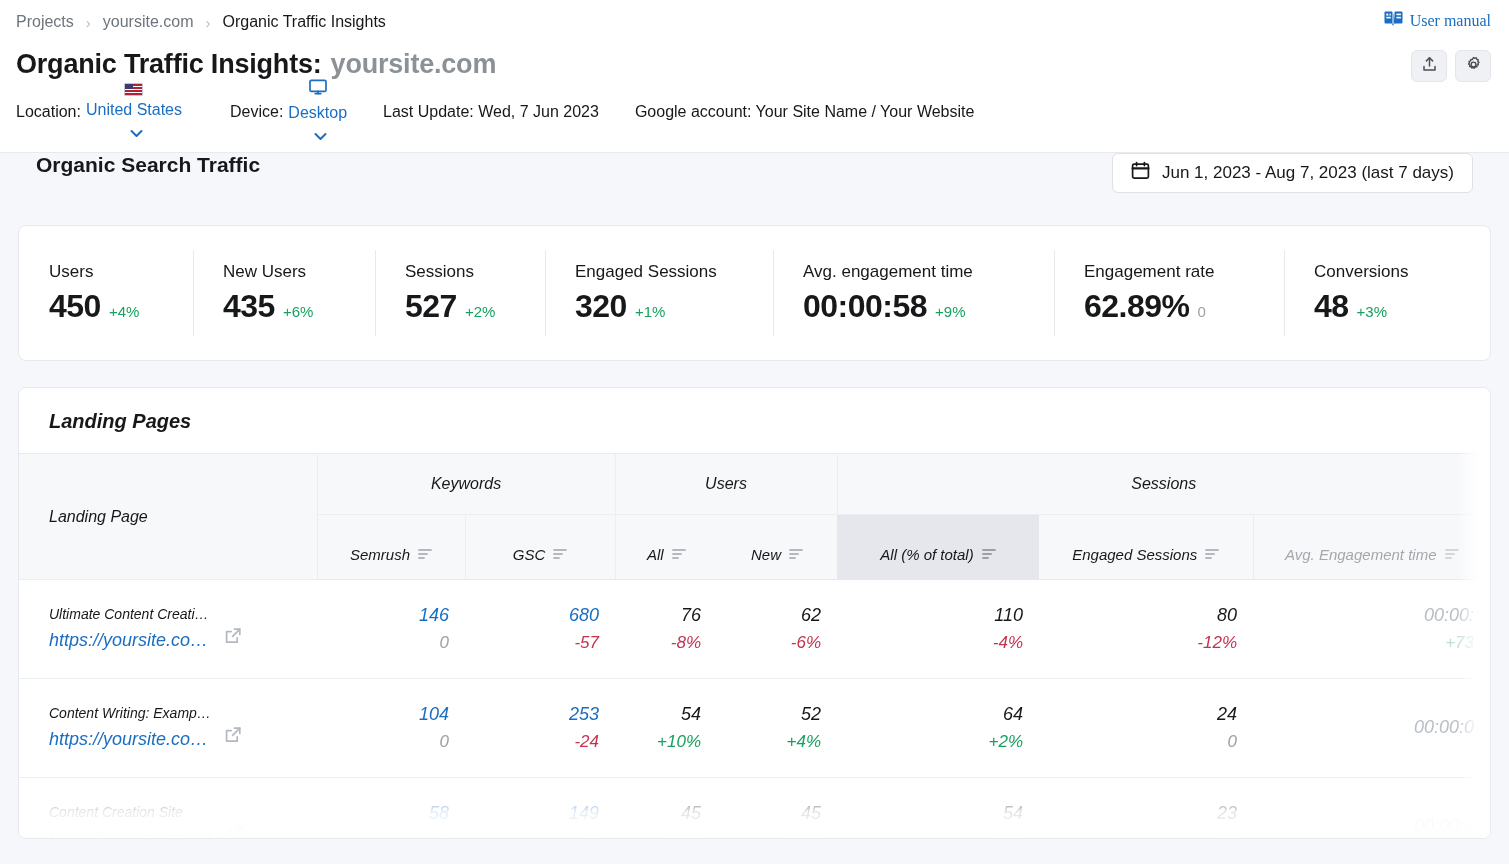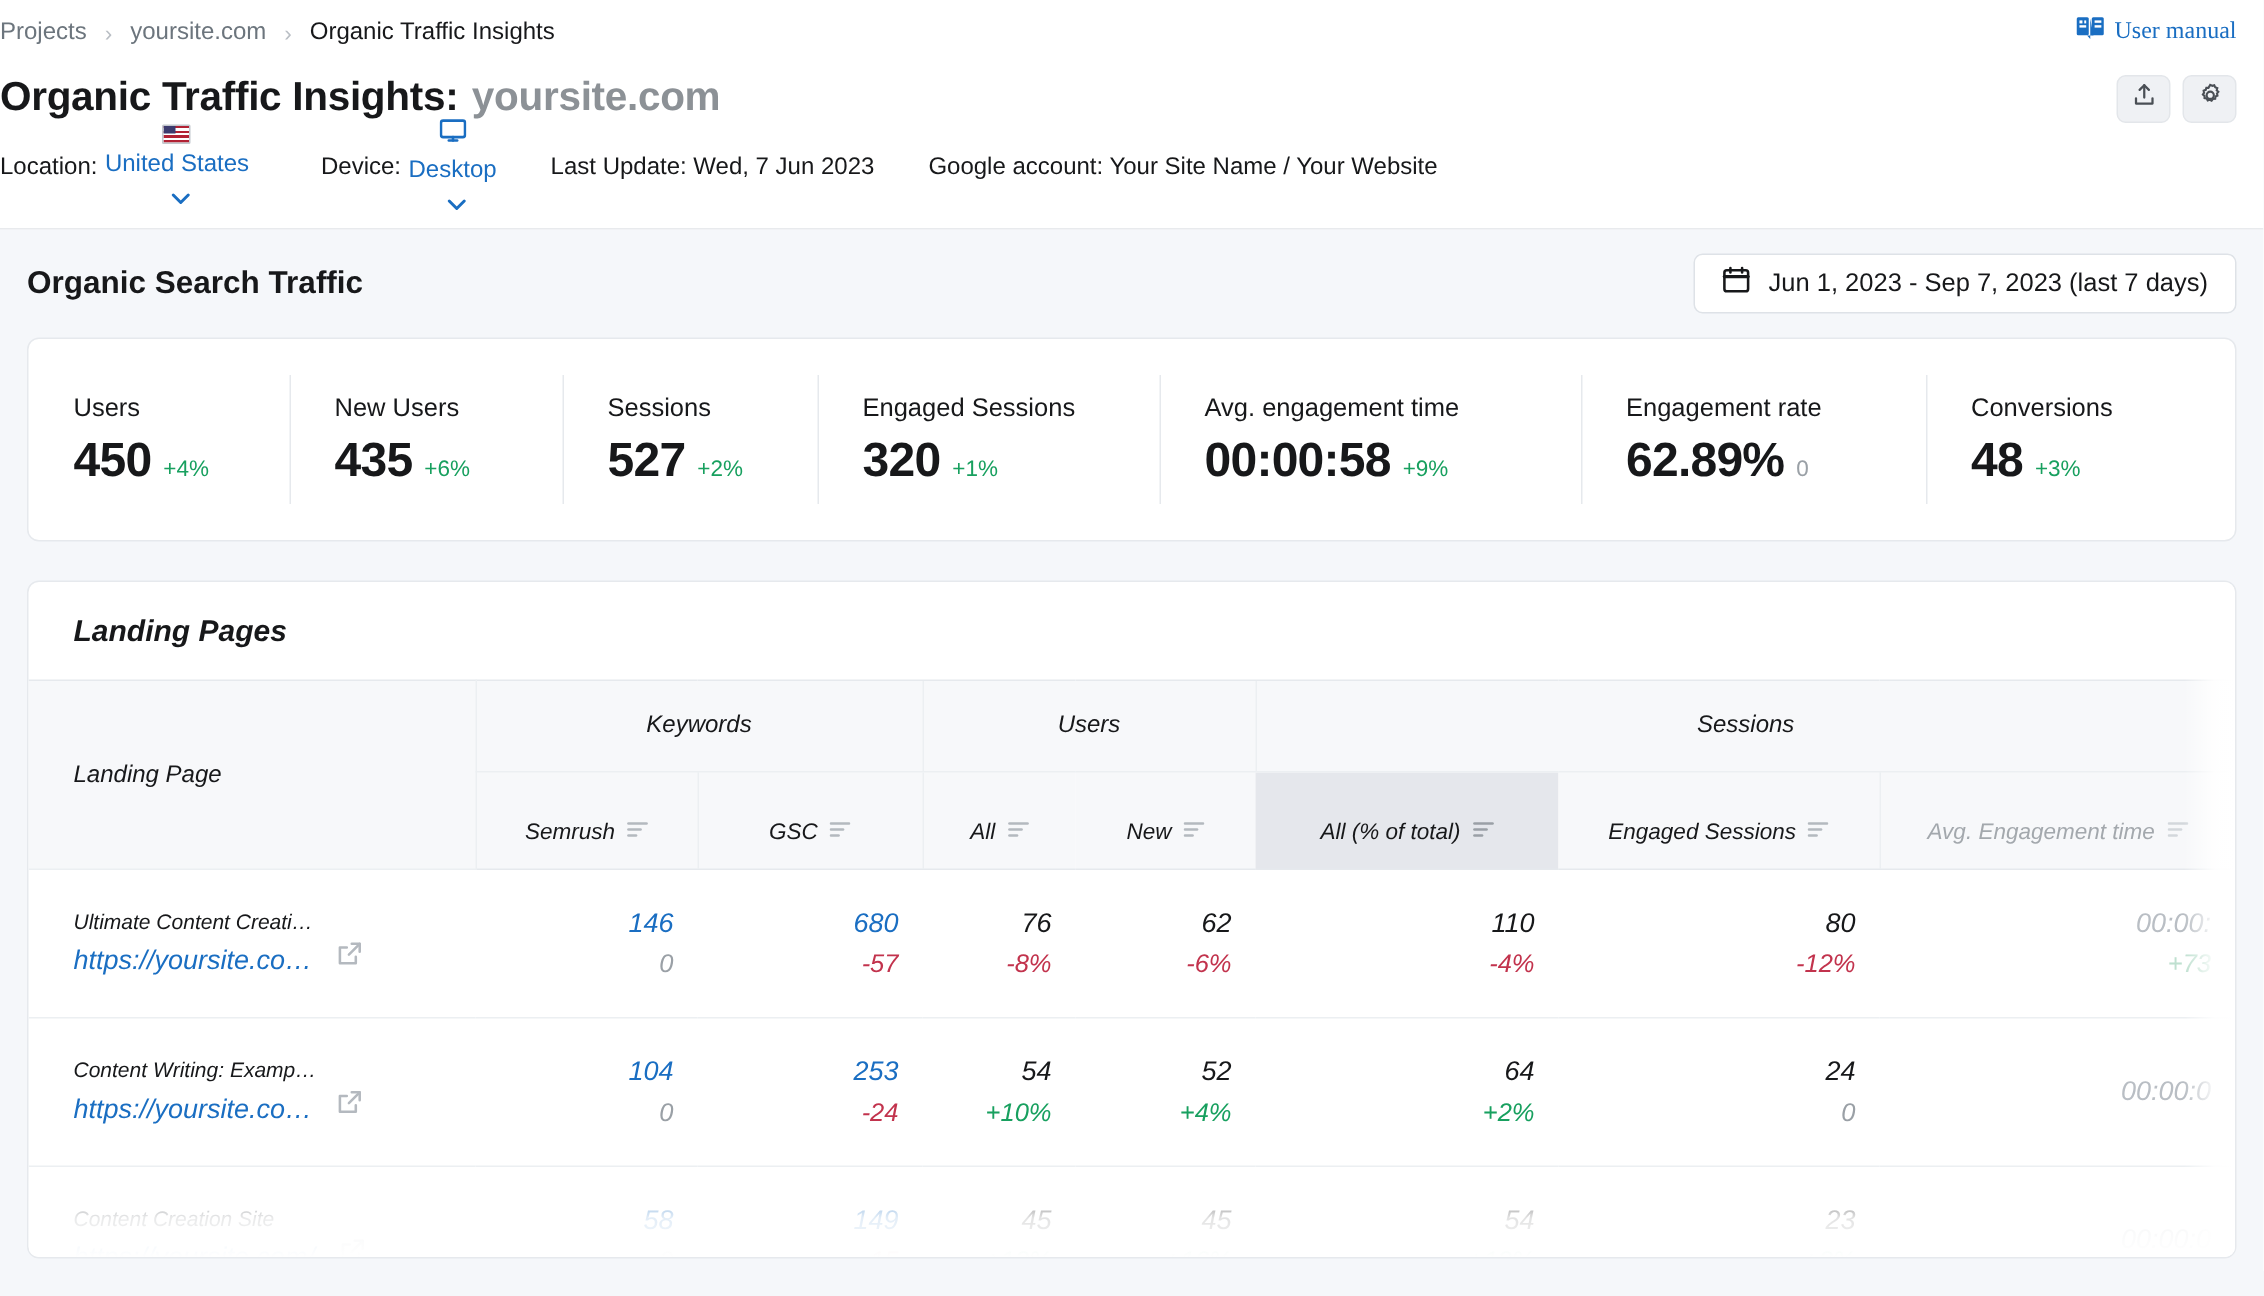--- a/index.html
+++ b/index.html
@@ -17,21 +17,21 @@
   }
   .page { position: relative; width: 1509px; height: 864px; }
 
   
   .topbar {
     position: relative;
     height: 153px;
     background: #ffffff;
     border-bottom: 1px solid #e8eaed;
     box-sizing: border-box;
-    padding: 0 0;
+    padding: 0 16px;
   }
   .breadcrumb {
     display: flex;
     align-items: center;
     height: 44px;
     font-size: 16px;
     color: #6c757d;
   }
   .crumb { color: #6c757d; }
   .crumb.last { color: #17181a; }
@@ -137,23 +137,23 @@
     content: "";
     position: absolute;
     left: 0; top: 0;
     width: 44%; height: 54%;
     background: #3c3b6e;
   }
 
   
   .section-head {
     display: flex;
-    align-items: center;
+    align-items: flex-start;
     justify-content: space-between;
-    padding: 0 18px;
+    padding: 0 36px;
     height: 72px;
   }
   .section-title {
     font-size: 21px;
     font-weight: bold;
     color: #17181a;
   }
   .date-picker {
     display: flex;
     align-items: center;
@@ -456,21 +456,21 @@
     <div class="section-title">Organic Search Traffic</div>
     <div class="date-picker">
       <span>
         <svg width="19" height="19" viewBox="0 0 19 19" fill="none" stroke="#17181a" stroke-width="1.7" stroke-linecap="round">
           <rect x="1.6" y="3.2" width="15.8" height="14" rx="1.6"></rect>
           <path d="M1.6 7.4 H17.4" stroke-width="2.2"></path>
           <path d="M5.6 1.6 V4.6"></path>
           <path d="M13.4 1.6 V4.6"></path>
         </svg>
       </span>
-      <span>Jun 1, 2023 - Sep 7, 2023 (last 7 days)</span>
+      <span>Jun 1, 2023 - Aug 7, 2023 (last 7 days)</span>
     </div>
   </div>
 
   <div class="metrics-card">
     <div class="metric" style="width:174px">
       <div class="metric-label">Users</div>
       <div class="metric-valrow">
         <span class="metric-value">450</span>
         <span class="metric-delta pos">+4%</span>
       </div>

